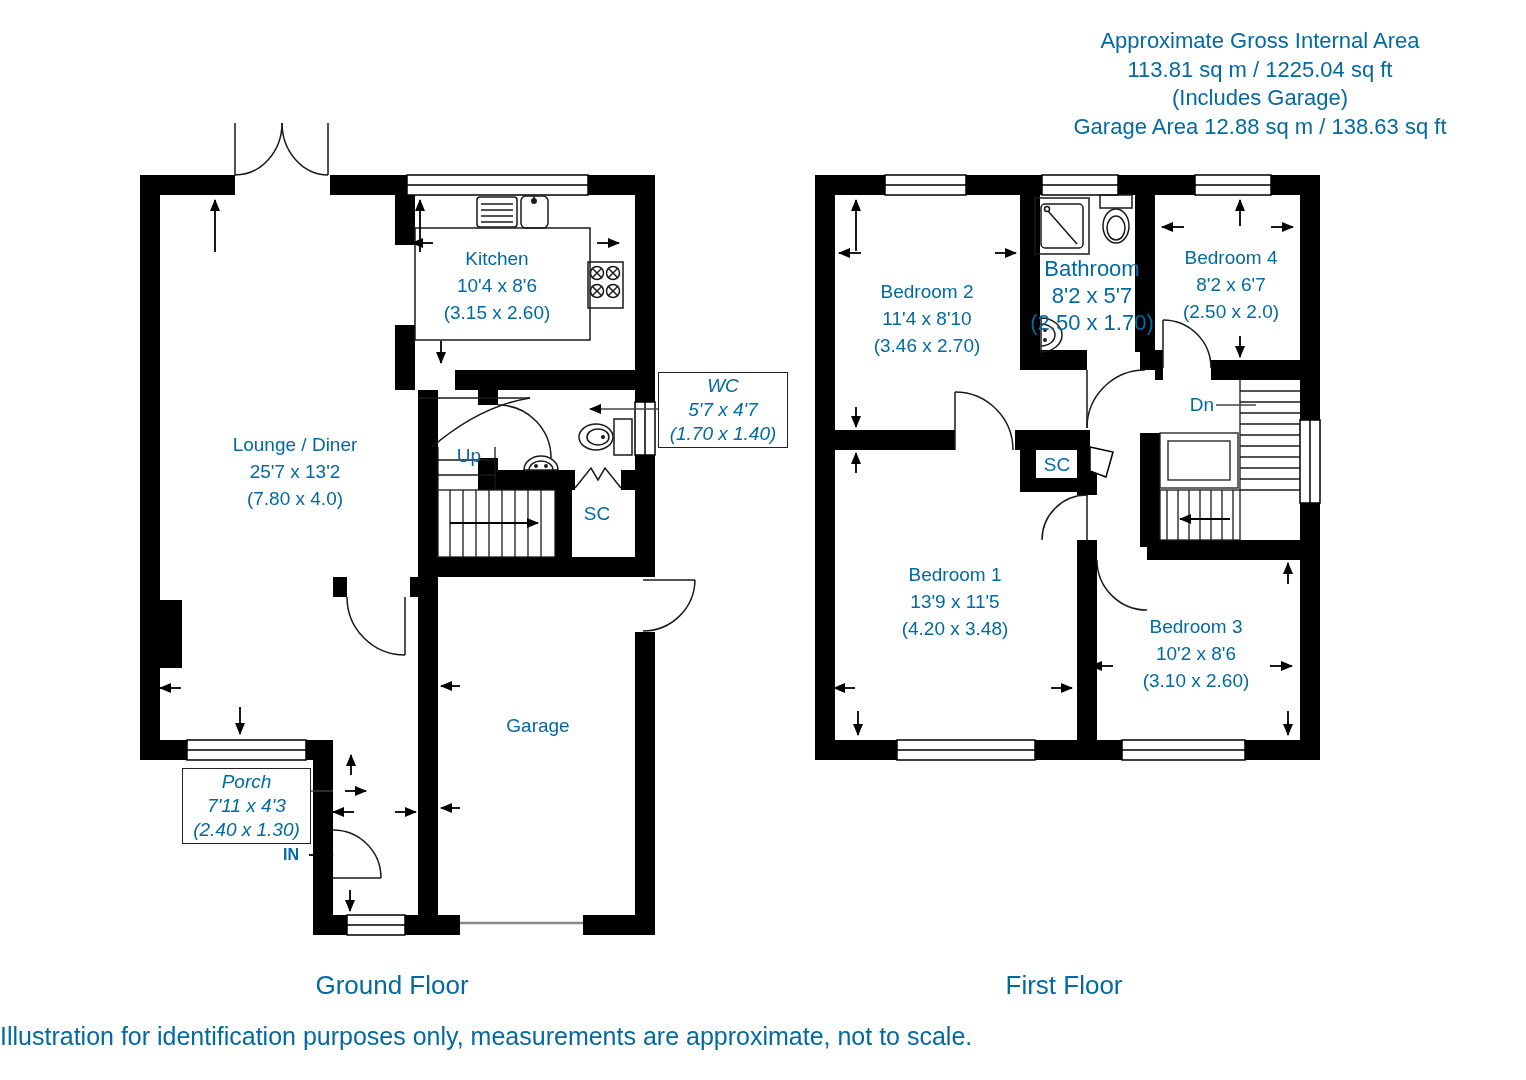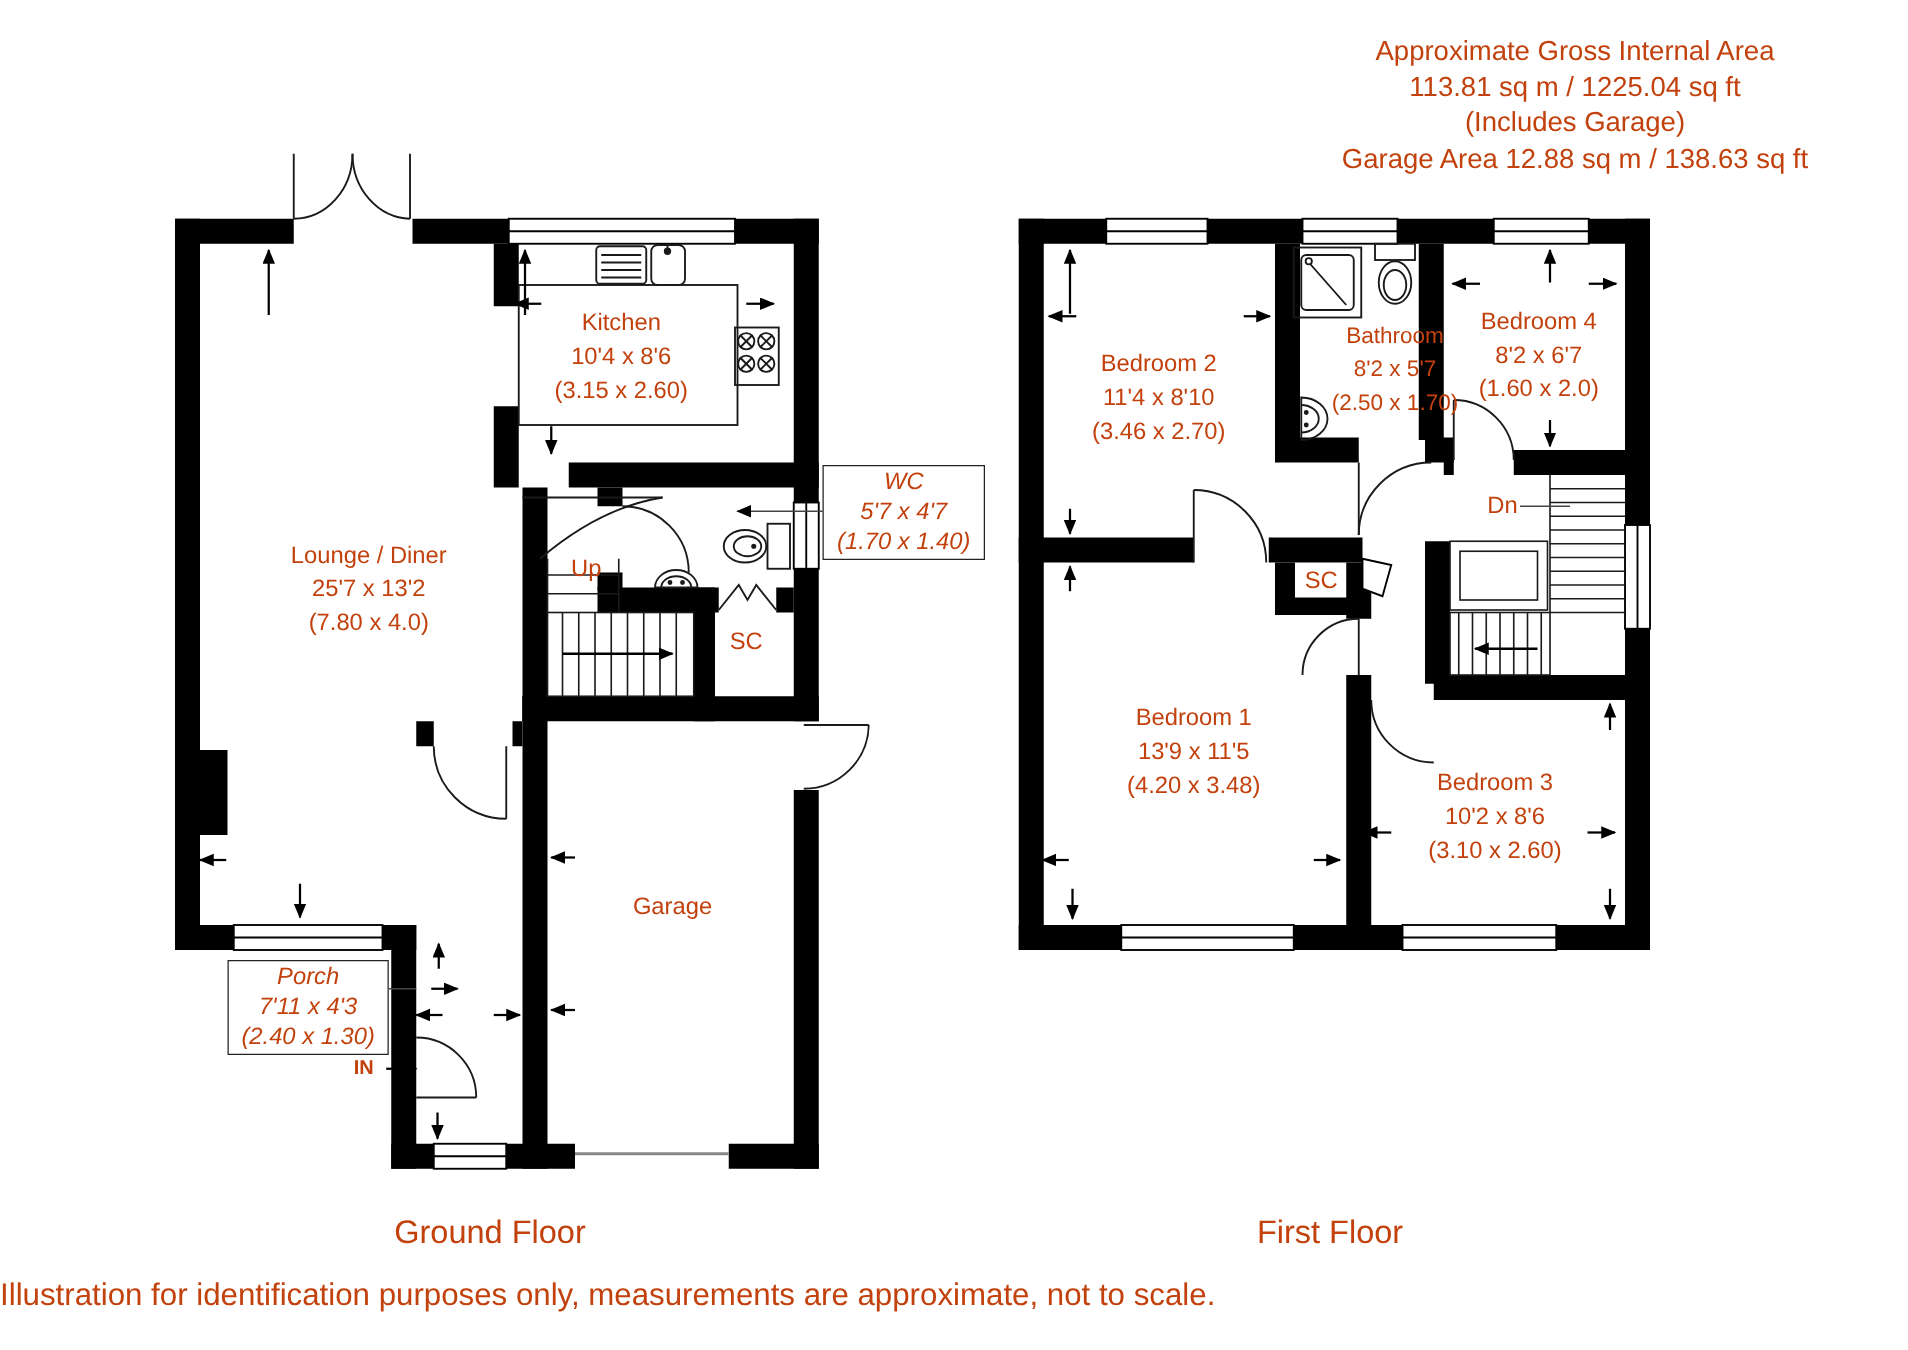--- a/index.html
+++ b/index.html
@@ -1,21 +1,21 @@
 <!DOCTYPE html>
 <html><head>
 <meta charset="utf-8">
 <style>
   html,body{margin:0;padding:0;background:#fff;}
   .page{position:relative;width:1526px;height:1080px;background:#ffffff;
-        font-family:"Liberation Sans",sans-serif;color:#c2410c;overflow:hidden;}
+        font-family:"Liberation Sans",sans-serif;color:#0369a1;overflow:hidden;}
   svg{position:absolute;left:0;top:0;}
   .lbl{position:absolute;text-align:center;font-size:19px;line-height:27px;
        white-space:nowrap;transform:translateX(-50%);}
-  .small{font-size:18px;line-height:24px;margin-left:24px;}
+  .small{font-size:22px;line-height:24px;}
   .callout{position:absolute;border:1.5px solid #222;background:#fff;text-align:center;
            font-size:19px;line-height:24px;padding:1px 5px;white-space:nowrap;z-index:3;font-style:italic;}
   .header-block{position:absolute;text-align:center;font-size:22px;line-height:28.5px;
                 white-space:nowrap;transform:translateX(-50%);}
   .floor-label{position:absolute;font-size:26px;transform:translateX(-50%);white-space:nowrap;}
   .disclaimer{position:absolute;left:0;width:100%;font-size:25px;}
   .in-label{position:absolute;font-size:16px;font-weight:bold;white-space:nowrap;}
 </style>
 </head>
 <body>
@@ -388,21 +388,21 @@
 
   <div class="lbl small" style="left:1092px;top:255px;line-height:27px;">
     <div>Bathroom</div>
     <div>8'2 x 5'7</div>
     <div>(2.50 x 1.70)</div>
   </div>
 
   <div class="lbl" style="left:1231px;top:244px;">
     <div>Bedroom 4</div>
     <div>8'2 x 6'7</div>
-    <div>(1.60 x 2.0)</div>
+    <div>(2.50 x 2.0)</div>
   </div>
 
   <div class="lbl" style="left:1202px;top:391px;">Dn</div>
   <div class="lbl" style="left:1057px;top:451px;">SC</div>
 
   <div class="lbl" style="left:955px;top:561px;">
     <div>Bedroom 1</div>
     <div>13'9 x 11'5</div>
     <div>(4.20 x 3.48)</div>
   </div>

